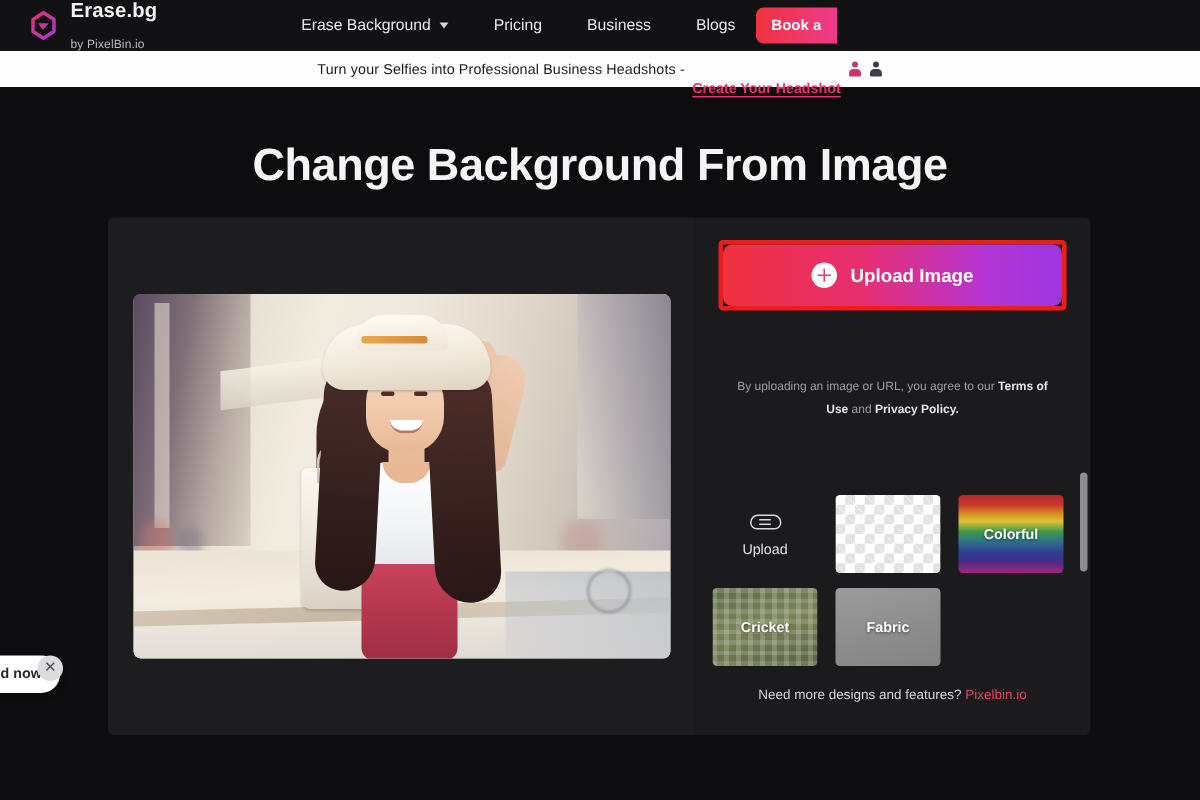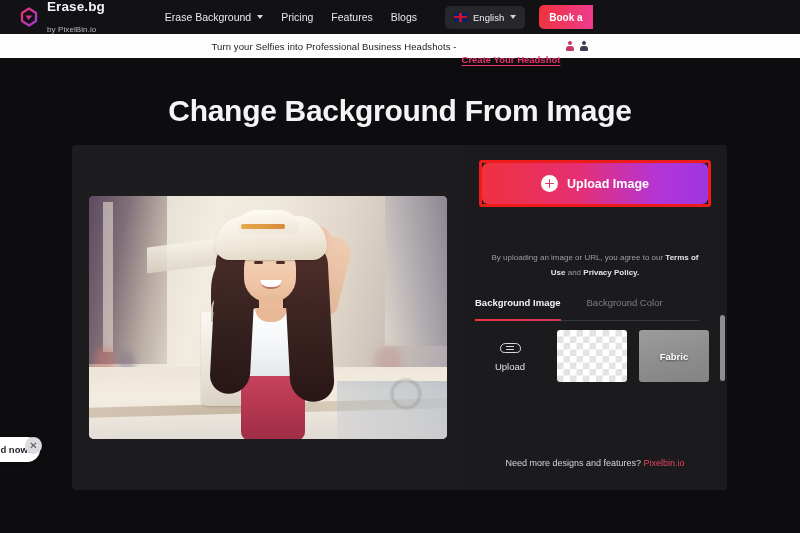--- a/index.html
+++ b/index.html
@@ -21,22 +21,22 @@
   .brand-text { line-height: 1; }
   .brand-title {
     font-size: 13.5px; font-weight: 700; color: #f2f2f4; letter-spacing: .1px;
     display: block;
   }
   .brand-sub {
     font-size: 8px; color: #b9b9c0; display: block; margin-top: 12px; letter-spacing: .1px;
   }
 
   .navlinks {
-    display: flex; align-items: center; gap: 18px;
-    margin-left: 60px;
+    display: flex; align-items: center; gap: 30px;
+    margin-left: 96px;
   }
   .navlink {
     font-size: 10.5px; color: #e8e8ec; display: flex; align-items: center; gap: 6px;
     white-space: nowrap;
   }
   .chev {
     width: 0; height: 0; border-left: 3.5px solid transparent;
     border-right: 3.5px solid transparent; border-top: 4px solid #d4d4da;
     display: inline-block;
   }
@@ -436,29 +436,24 @@
       <span class="brand-sub">by PixelBin.io</span>
     </span>
   </div>
 
   <div class="navlinks">
     <span class="navlink">
       <span>Erase Background</span>
       <i class="chev"></i>
     </span>
     <span class="navlink">Pricing</span>
-    <span class="navlink">Features</span>
+    <span class="navlink">Business</span>
     <span class="navlink">Blogs</span>
   </div>
 
-  <div class="langbox">
-    <span class="flag"></span>
-    <span class="langtext">English</span>
-    <i class="chev"></i>
-  </div>
 
   <div class="bookbtn">Book a</div>
 </div>
 
 <div class="banner">
   <span class="banner-text">Turn your Selfies into Professional Business Headshots -</span>
   <a class="banner-link">Create Your Headshot</a>
   <span class="mini-icon pink">
     <span class="head"></span>
       <span class="body"></span>
@@ -523,37 +518,39 @@
         <span class="upload-label">Upload Image</span>
       </button>
     </div>
 
 
     <div class="terms">
       <span>By uploading an image or URL, you agree to our </span><b>Terms of</b><br>
       <b>Use</b><span> and </span><b>Privacy Policy.</b>
     </div>
 
-    <div class="tabs">
-      <span class="tab active">Background Image</span>
-      <span class="tab">Background Color</span>
-    </div>
 
     <div class="thumbs">
       <div class="thumb thumb-upload">
         <span class="cloud-icon">
           <span class="c-body"></span>
             <span class="c-line2"></span>
             <span class="c-line"></span>
         </span>
         <span class="thumb-label">Upload</span>
       </div>
       <div class="thumb thumb-transparent">
         <span class="thumb-label"></span>
       </div>
+      <div class="thumb thumb-colorful">
+        <span class="thumb-label">Colorful</span>
+      </div>
+      <div class="thumb thumb-cricket">
+        <span class="thumb-label">Cricket</span>
+      </div>
       <div class="thumb thumb-fabric">
         <span class="thumb-label">Fabric</span>
       </div>
     </div>
 
     <div class="need-more">
       <span>Need more designs and features? </span><b>Pixelbin.io</b>
     </div>
 
     <div class="scrollbar-track">

